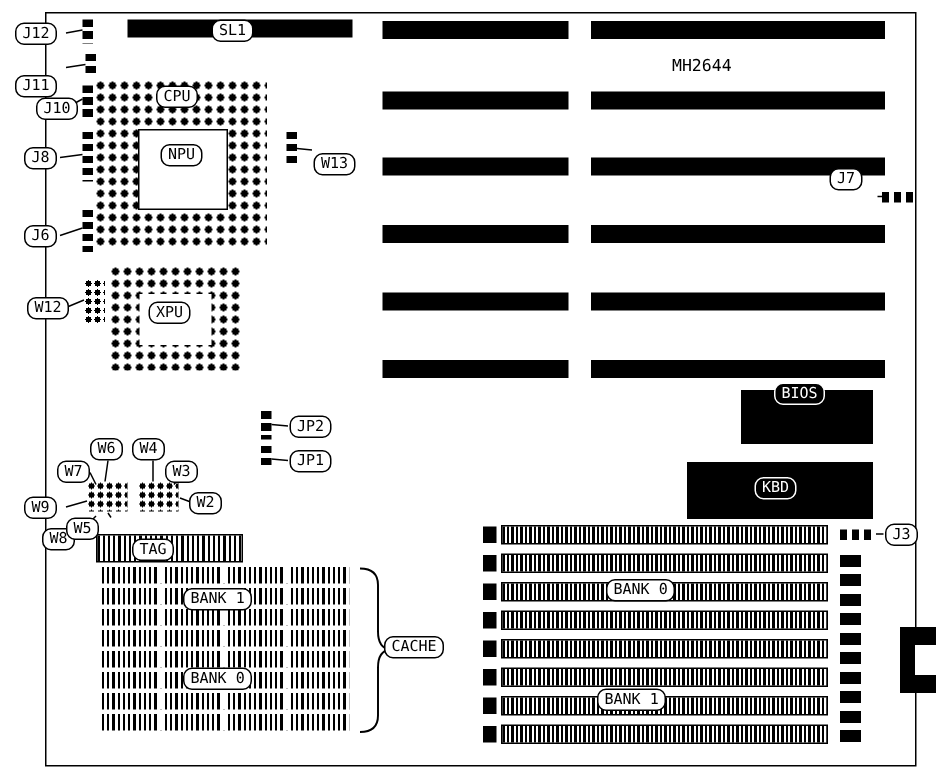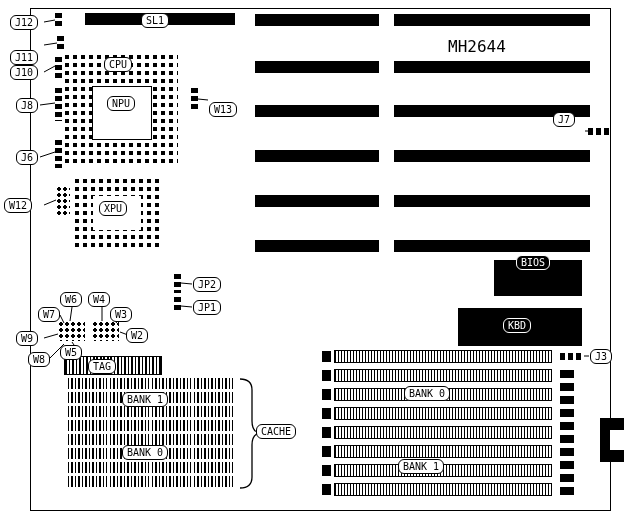--- a/index.html
+++ b/index.html
@@ -28,49 +28,49 @@
          background-image:repeating-linear-gradient(90deg,#000 0 1.5px,#fff 1.5px 3.5px); }
   .cache-row { position:absolute; z-index:1; height:11px; width:165px;
          background-image:
            repeating-linear-gradient(90deg,rgba(0,0,0,0) 0 39px,#fff 39px 42px),
            repeating-linear-gradient(90deg,#000 0 1.5px,#fff 1.5px 3.5px); }
   .simm-body { position:absolute; z-index:1; width:218px; height:13px; border:1px solid #000;
          background-image:repeating-linear-gradient(90deg,#000 0 1.5px,#fff 1.5px 3px); }
   .simm-tab { position:absolute; z-index:1; width:9px; height:11px; background:#000; }
   .blk { position:absolute; background:#000; z-index:1; }
   .white { position:absolute; background:#fff; z-index:2; }
-  .txt { position:absolute; font-size:16px; z-index:2; white-space:nowrap; }
+  .txt { position:absolute; font-size:11px; z-index:2; white-space:nowrap; }
   .vconn { position:absolute; z-index:1; width:14px;
          background-image:repeating-linear-gradient(180deg,#000 0 8px,rgba(0,0,0,0) 8px 13px); }
   svg.overlay { position:absolute; left:0; top:0; z-index:4; pointer-events:none; }
 </style>
 </head>
 <body>
 
 <div id="stage">
 
   <div class="board"></div>
 
   <div class="pins-v" style="left:55px;top:13px;height:16px"></div>
   <div class="lbl" style="left:10px;top:15px">J12</div>
 
   <div class="pins-v" style="left:57px;top:36px;height:16px"></div>
   <div class="lbl" style="left:10px;top:50px">J11</div>
 
   <div class="pins-v" style="left:55px;top:57px;height:22px"></div>
-  <div class="lbl" style="left:10px;top:65px">J10</div>
+  <div class="lbl" style="left:24px;top:65px">J10</div>
 
   <div class="pins-v" style="left:55px;top:88px;height:33px"></div>
   <div class="lbl" style="left:16px;top:98px">J8</div>
 
   <div class="pins-v" style="left:55px;top:140px;height:28px"></div>
   <div class="lbl" style="left:16px;top:150px">J6</div>
 
   <div class="dotblock" style="left:56px;top:186px;width:14px;height:30px"></div>
-  <div class="lbl" style="left:4px;top:198px">W12</div>
+  <div class="lbl" style="left:18px;top:198px">W12</div>
 
   <div class="bar" style="left:85px;top:13px;width:150px"></div>
   <div class="lbl" style="left:141px;top:13px">SL1</div>
 
   <div class="bar" style="left:255px;top:14px;width:124px"></div>
   <div class="bar" style="left:255px;top:61px;width:124px"></div>
   <div class="bar" style="left:255px;top:105px;width:124px"></div>
   <div class="bar" style="left:255px;top:150px;width:124px"></div>
   <div class="bar" style="left:255px;top:195px;width:124px"></div>
   <div class="bar" style="left:255px;top:240px;width:124px"></div>
@@ -106,21 +106,21 @@
 
   <div class="dotblock" style="left:58px;top:321px;width:27px;height:20px"></div>
   <div class="dotblock" style="left:92px;top:321px;width:27px;height:20px"></div>
   <div class="lbl" style="left:60px;top:292px">W6</div>
   <div class="lbl" style="left:88px;top:292px">W4</div>
   <div class="lbl" style="left:38px;top:307px">W7</div>
   <div class="lbl" style="left:110px;top:307px">W3</div>
   <div class="lbl" style="left:16px;top:331px">W9</div>
   <div class="lbl" style="left:126px;top:328px">W2</div>
   <div class="lbl" style="left:28px;top:352px">W8</div>
-  <div class="lbl" style="left:60px;top:345px">W5</div>
+  <div class="lbl" style="left:44px;top:345px">W5</div>
 
   <div class="chip-hatch" style="left:64px;top:356px;width:98px;height:19px"></div>
   <div class="lbl" style="left:88px;top:359px">TAG</div>
 
   <div class="cache-row" style="left:68px;top:378px"></div>
   <div class="cache-row" style="left:68px;top:392px"></div>
   <div class="cache-row" style="left:68px;top:406px"></div>
   <div class="cache-row" style="left:68px;top:420px"></div>
   <div class="cache-row" style="left:68px;top:434px"></div>
   <div class="cache-row" style="left:68px;top:448px"></div>

